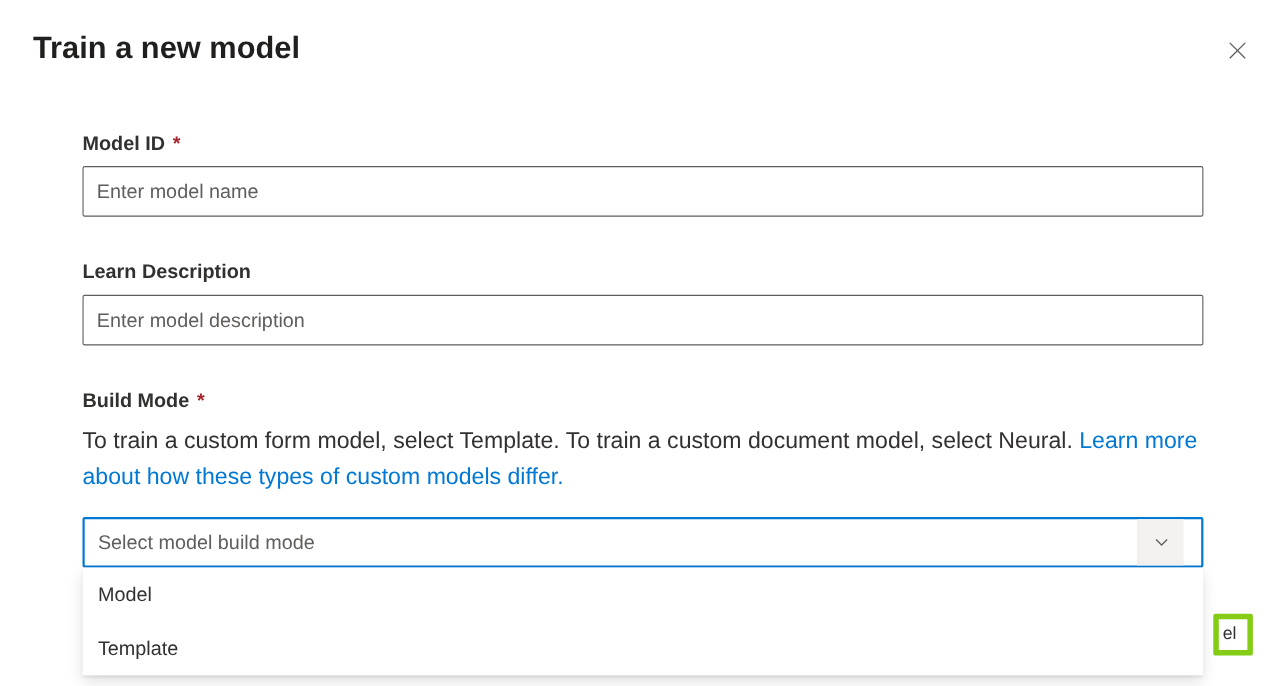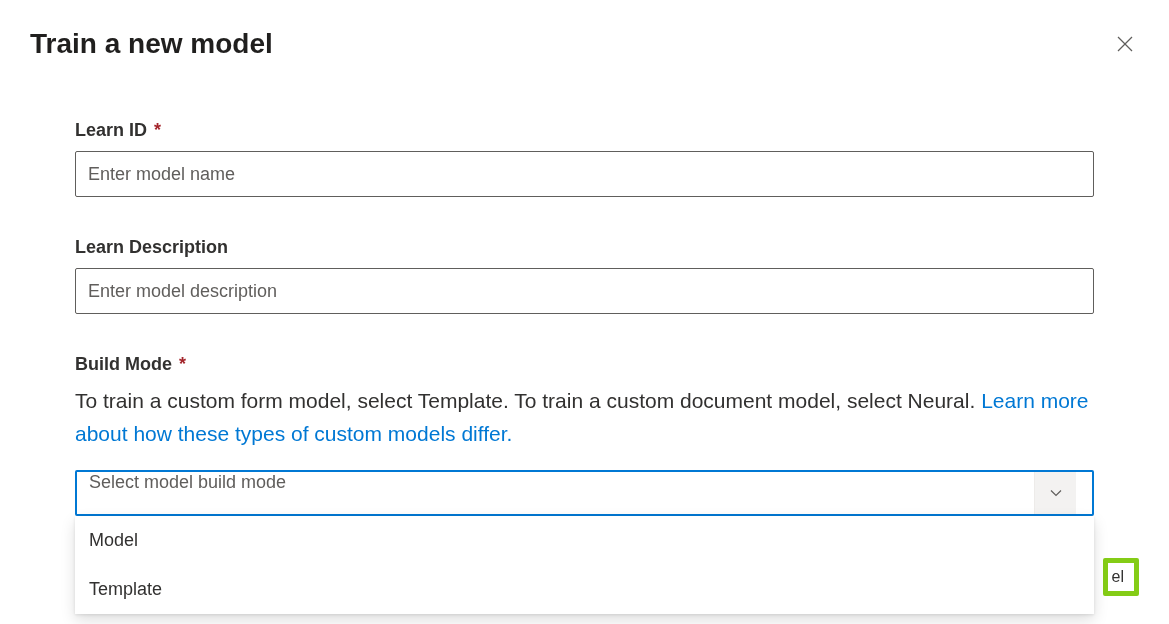--- a/index.html
+++ b/index.html
@@ -5,21 +5,21 @@
     * { box-sizing: border-box; margin: 0; padding: 0; }
     body {
       font-family: "Segoe UI", -apple-system, BlinkMacSystemFont, sans-serif;
       background: #fff;
       color: #323130;
       padding: 28px 30px;
       width: 1169px;
       height: 624px;
       position: relative;
     }
-    .header-row { display: flex; align-items: center; justify-content: space-between; }
+    .header-row { display: flex; align-items: flex-end; justify-content: space-between; }
     .dialog-title {
       font-size: 28px;
       font-weight: 600;
       color: #201f1e;
     }
     .close-btn {
       background: none;
       border: none;
       cursor: pointer;
       padding: 6px;
@@ -60,20 +60,21 @@
       text-decoration: none;
       cursor: pointer;
     }
     .select-wrapper { position: relative; width: 100%; }
     .select-box {
       width: 100%;
       height: 46px;
       border: 2px solid #0078d4;
       border-radius: 2px;
       display: flex;
+      align-items: center;
       justify-content: space-between;
       padding: 0 16px 0 12px;
       background: #fff;
       cursor: pointer;
     }
     .select-placeholder { font-size: 18px; color: #605e5c; }
     .select-chevron {
       width: 42px;
       height: 100%;
       background: #f3f2f1;
@@ -126,21 +127,21 @@
         <line x1="15" y1="1" x2="1" y2="15"></line>
       </svg>
     </span>
   </button>
 </div>
 
 <div class="form-area">
 
   <div class="field-group">
     <label class="field-label">
-      <span>Learn ID</span>
+      <span>Model ID</span>
       <span class="req-mark">*</span>
     </label>
     <input type="text" class="text-input" placeholder="Enter model name" style="">
   </div>
 
   <div class="field-group">
     <label class="field-label">Learn Description</label>
     <input type="text" class="text-input" placeholder="Enter model description" style="">
   </div>
 

